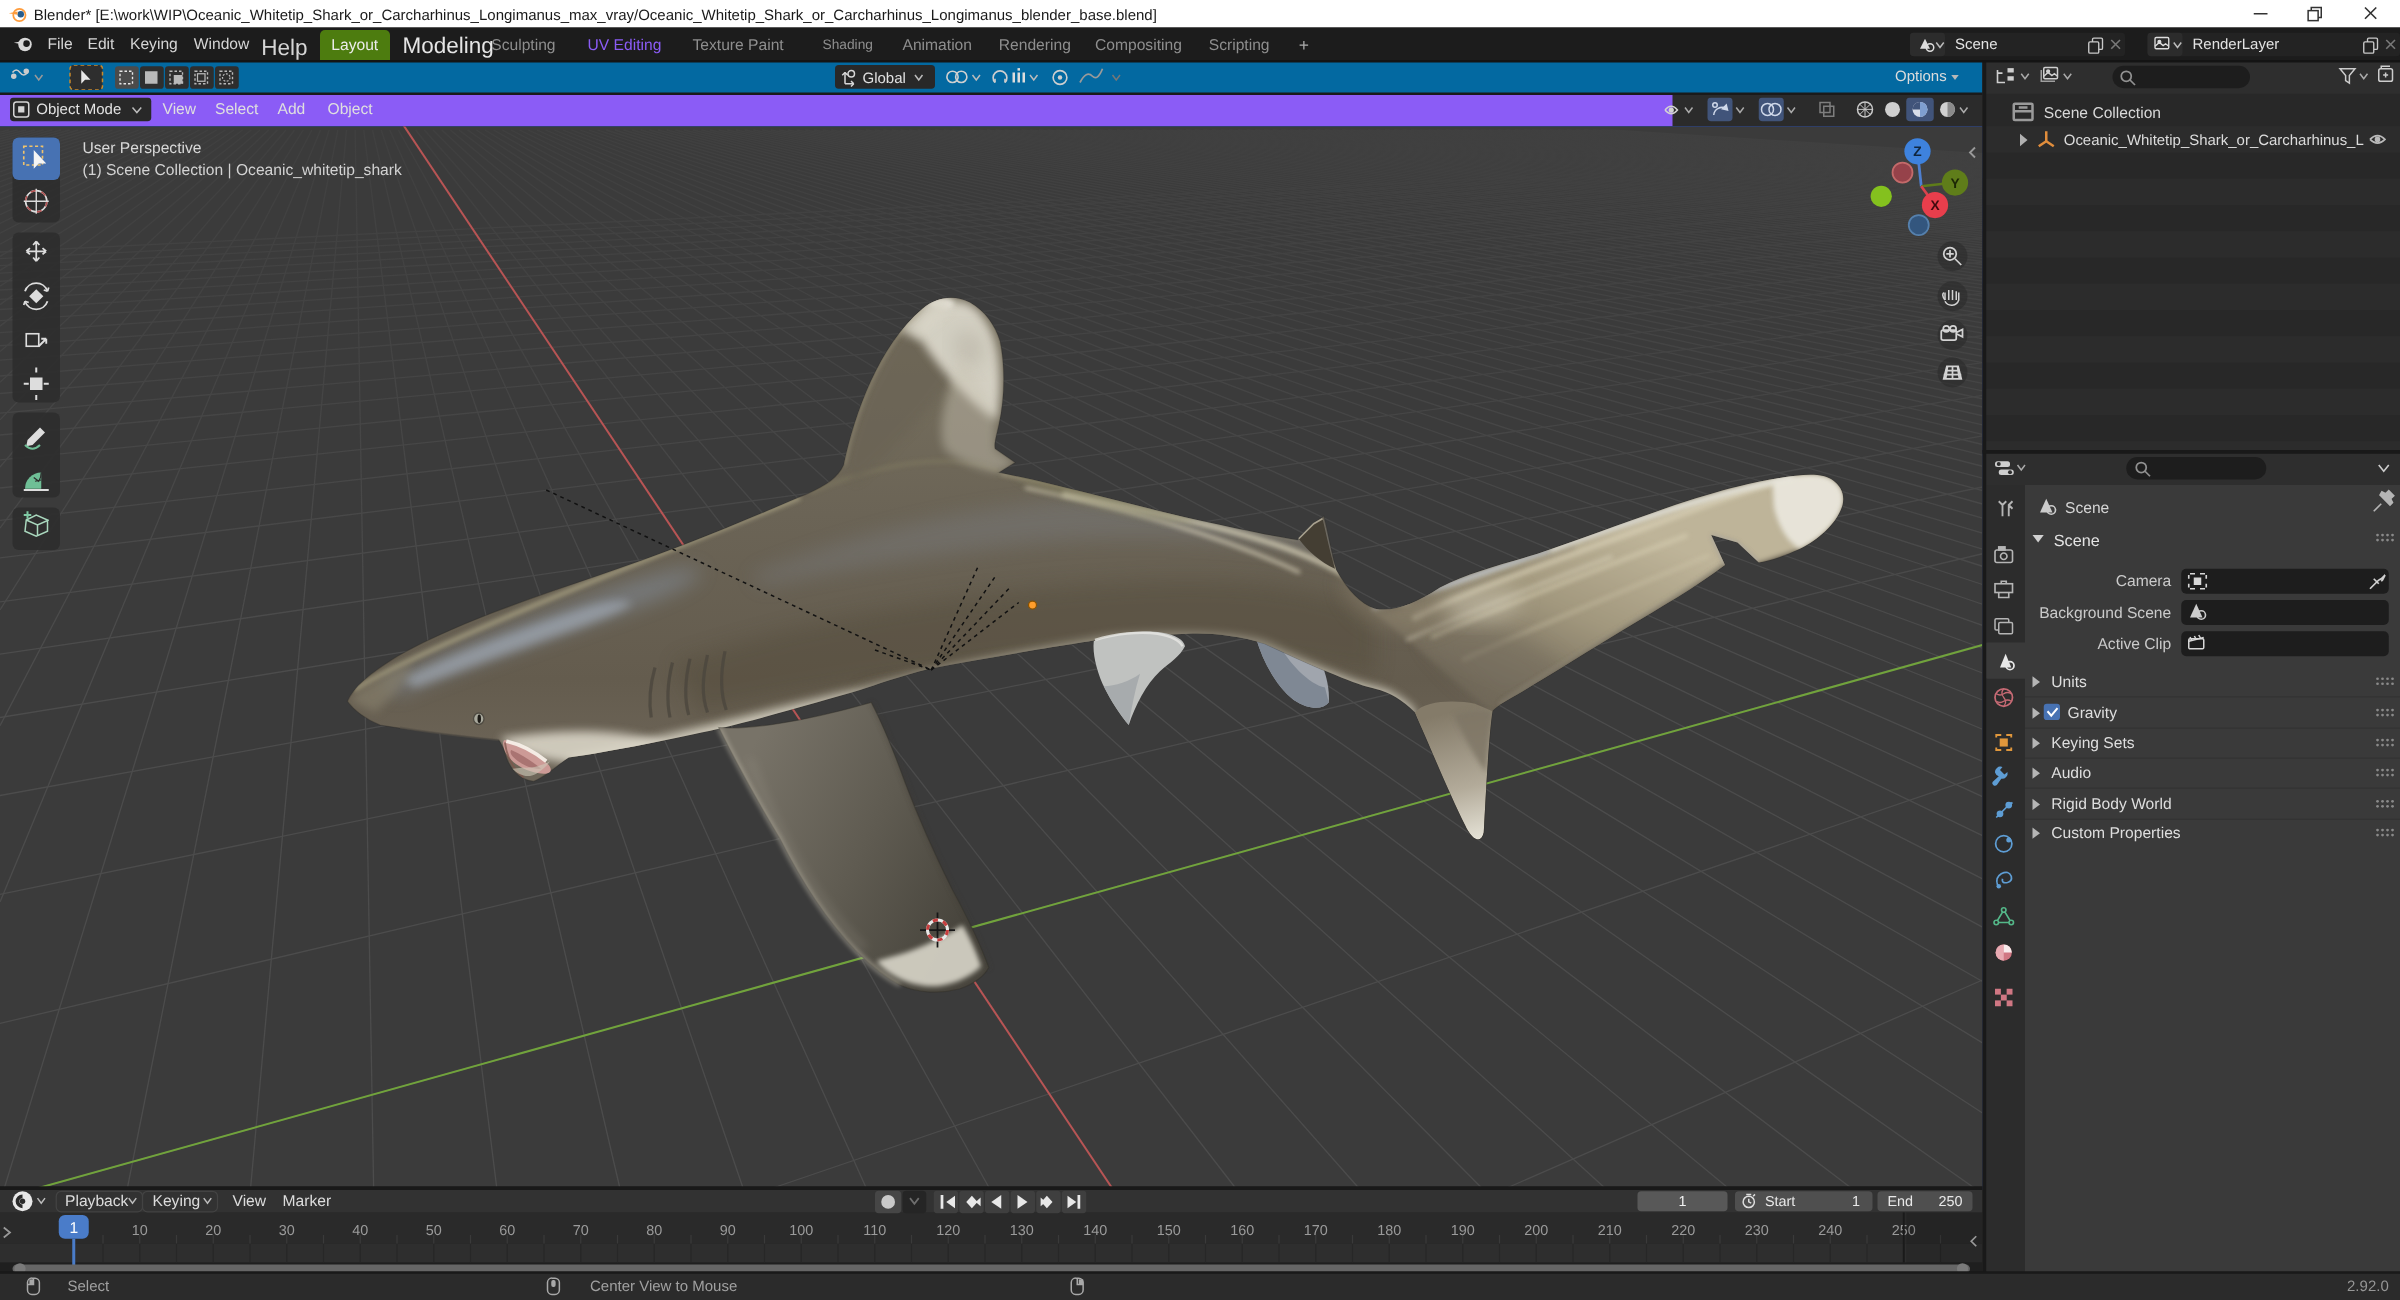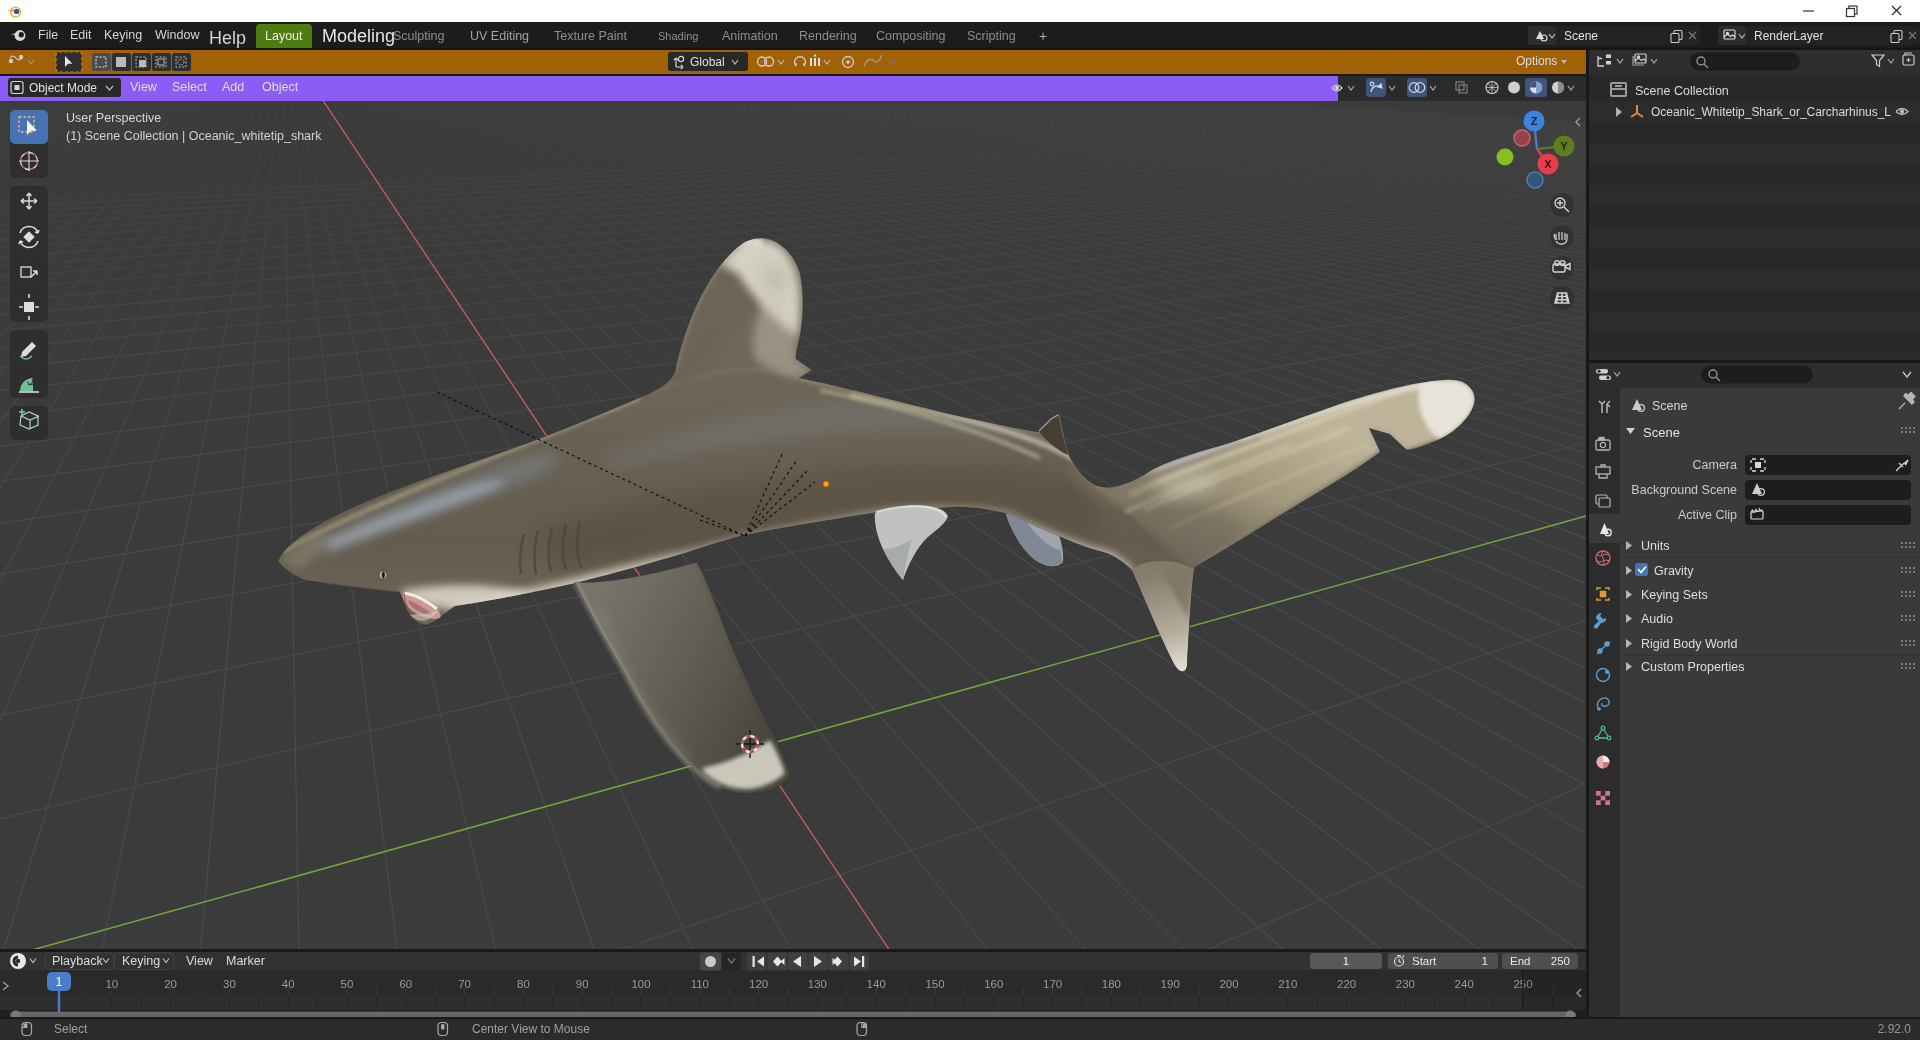--- a/index.html
+++ b/index.html
@@ -11,20 +11,21 @@
 </style></head><body>
 <div id="page">
 
 <div class="abs" style="left:0;top:0;width:1920px;height:22px;background:#fff">
  <svg class="abs" style="left:6px;top:3px" width="17" height="17" viewBox="0 0 17 17">
   <circle cx="9.5" cy="9" r="5.6" fill="#ff9c3c"></circle>
   <circle cx="9.5" cy="9" r="4.2" fill="#fff"></circle>
   <circle cx="10.6" cy="8.4" r="2.6" fill="#2a5d8c"></circle>
   <path d="M1 7.5 L8 6.2 L8 8.8 Z" fill="#ff9c3c"></path>
  </svg>
+ <div class="abs txt" style="left:27px;top:4.5px;font-size:12px;color:#1a1a1a">Blender* [E:\work\WIP\Oceanic_Whitetip_Shark_or_Carcharhinus_Longimanus_max_vray/Oceanic_Whitetip_Shark_or_Carcharhinus_Longimanus_blender_base.blend]</div>
  <svg class="abs" style="left:1786px;top:0" width="134" height="22" viewBox="0 0 134 22">
   <line x1="17" y1="11" x2="28" y2="11" stroke="#333" stroke-width="1.2"></line>
   <rect x="63" y="6" width="8" height="8" fill="none" stroke="#333" stroke-width="1.2"></rect>
   <rect x="60.5" y="8.5" width="8" height="8" fill="#fff" stroke="#333" stroke-width="1.2"></rect>
   <path d="M106 6 L115 15 M115 6 L106 15" stroke="#333" stroke-width="1.3"></path>
  </svg>
 </div>
 
 <div class="abs" style="left:0;top:22px;width:1920px;height:27px;background:#1c1c1c">
  <svg class="abs" style="left:10px;top:5px" width="18" height="17" viewBox="0 0 18 17">
@@ -33,21 +34,21 @@
   <path d="M1 7.2 L8.6 5.8 L8.6 8.6 Z" fill="#d8d8d8"></path>
  </svg>
  <div class="abs txt" style="left:38px;top:6px;font-size:12.5px;color:#d5d5d5">File</div>
       <div class="abs txt" style="left:70px;top:6px;font-size:12.5px;color:#d5d5d5">Edit</div>
       <div class="abs txt" style="left:104px;top:6px;font-size:12.5px;color:#d5d5d5">Keying</div>
       <div class="abs txt" style="left:155px;top:6px;font-size:12.5px;color:#d5d5d5">Window</div>
       <div class="abs txt" style="left:209px;top:6px;font-size:18px;color:#d5d5d5">Help</div>
  <div class="abs txt" style="left:256px;top:2px;height:25px;line-height:25px;padding:0 9px;background:#4d7c0f;border-radius:4px 4px 0 0;color:#ececec;font-size:12.5px">Layout</div>
       <div class="abs txt" style="left:313px;top:2px;height:25px;line-height:25px;padding:0 9px;color:#e5e5e5;font-size:18px">Modeling</div>
       <div class="abs txt" style="left:384px;top:2px;height:25px;line-height:25px;padding:0 9px;color:#8e8e8e;font-size:12.5px">Sculpting</div>
-      <div class="abs txt" style="left:461px;top:2px;height:25px;line-height:25px;padding:0 9px;color:#a3a3a3;font-size:12.5px">UV Editing</div>
+      <div class="abs txt" style="left:461px;top:2px;height:25px;line-height:25px;padding:0 9px;color:#8b5cf6;font-size:12.5px">UV Editing</div>
       <div class="abs txt" style="left:545px;top:2px;height:25px;line-height:25px;padding:0 9px;color:#8e8e8e;font-size:12.5px">Texture Paint</div>
       <div class="abs txt" style="left:649px;top:2px;height:25px;line-height:25px;padding:0 9px;color:#8e8e8e;font-size:11px">Shading</div>
       <div class="abs txt" style="left:713px;top:2px;height:25px;line-height:25px;padding:0 9px;color:#8e8e8e;font-size:12.5px">Animation</div>
       <div class="abs txt" style="left:790px;top:2px;height:25px;line-height:25px;padding:0 9px;color:#8e8e8e;font-size:12.5px">Rendering</div>
       <div class="abs txt" style="left:867px;top:2px;height:25px;line-height:25px;padding:0 9px;color:#8e8e8e;font-size:12.5px">Compositing</div>
       <div class="abs txt" style="left:958px;top:2px;height:25px;line-height:25px;padding:0 9px;color:#8e8e8e;font-size:12.5px">Scripting</div>
  <div class="abs txt" style="left:1039px;top:6px;color:#aaa;font-size:14px">+</div>
 
  <svg class="abs" style="left:1528px;top:4px" width="392" height="20" viewBox="0 0 392 20">
   <rect x="0" y="0" width="172" height="19" rx="3" fill="#232323"></rect>
@@ -71,21 +72,21 @@
   <path d="M211 8 l3 4 l3 -4" fill="none" stroke="#bbb" stroke-width="1.2"></path>
   <text x="226" y="13.5" font-size="12" fill="#e2e2e2">RenderLayer</text>
   <g stroke="#c9c9c9" stroke-width="1.1" fill="none">
           <rect x="366" y="4.5" width="8" height="9" rx="1"></rect>
           <rect x="363" y="7.5" width="8" height="9" rx="1" fill="#232323"></rect>
         </g>
   <path d="M381 6 l7 7 M388 6 l-7 7" stroke="#777" stroke-width="1.3"></path>
  </svg>
 </div>
 
-<div class="abs" style="left:0;top:49px;width:1586px;height:26px;background:#a16207">
+<div class="abs" style="left:0;top:49px;width:1586px;height:26px;background:#0369a1">
  <svg class="abs" style="left:6px;top:3px" width="680" height="20" viewBox="0 0 680 20">
 
   <g stroke="#ccc" stroke-width="1.2" fill="none">
    <path d="M4 6 q3 -4 6 0 q3 4 6 0"></path>
           <circle cx="5" cy="9" r="1.6" fill="#ccc"></circle>
           <circle cx="15" cy="5" r="1.6" fill="#ccc"></circle>
   </g>
   <path d="M22 8 l3 4 l3 -4" fill="none" stroke="#999" stroke-width="1.2"></path>
 
   <rect x="50" y="0" width="26" height="20" rx="3" fill="#2e2e2e" stroke="#c98a2c" stroke-width="1.2" stroke-dasharray="3 2.4"></rect>

